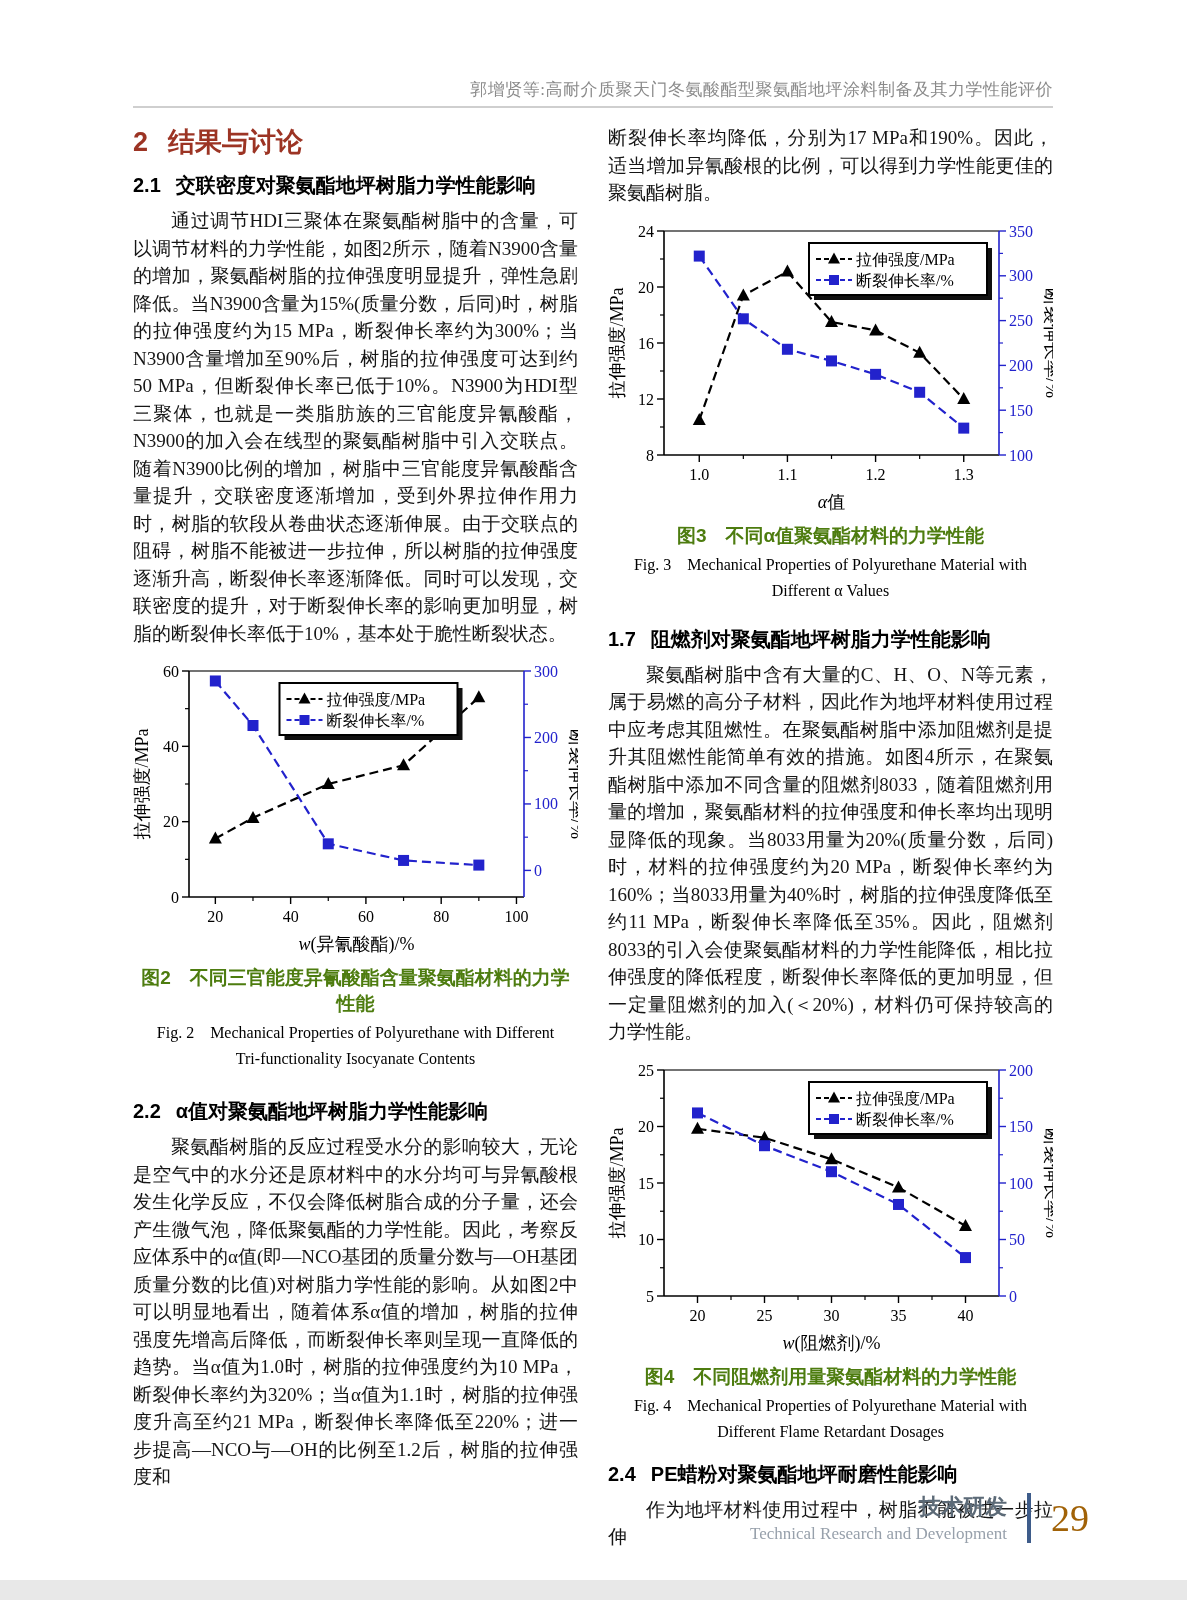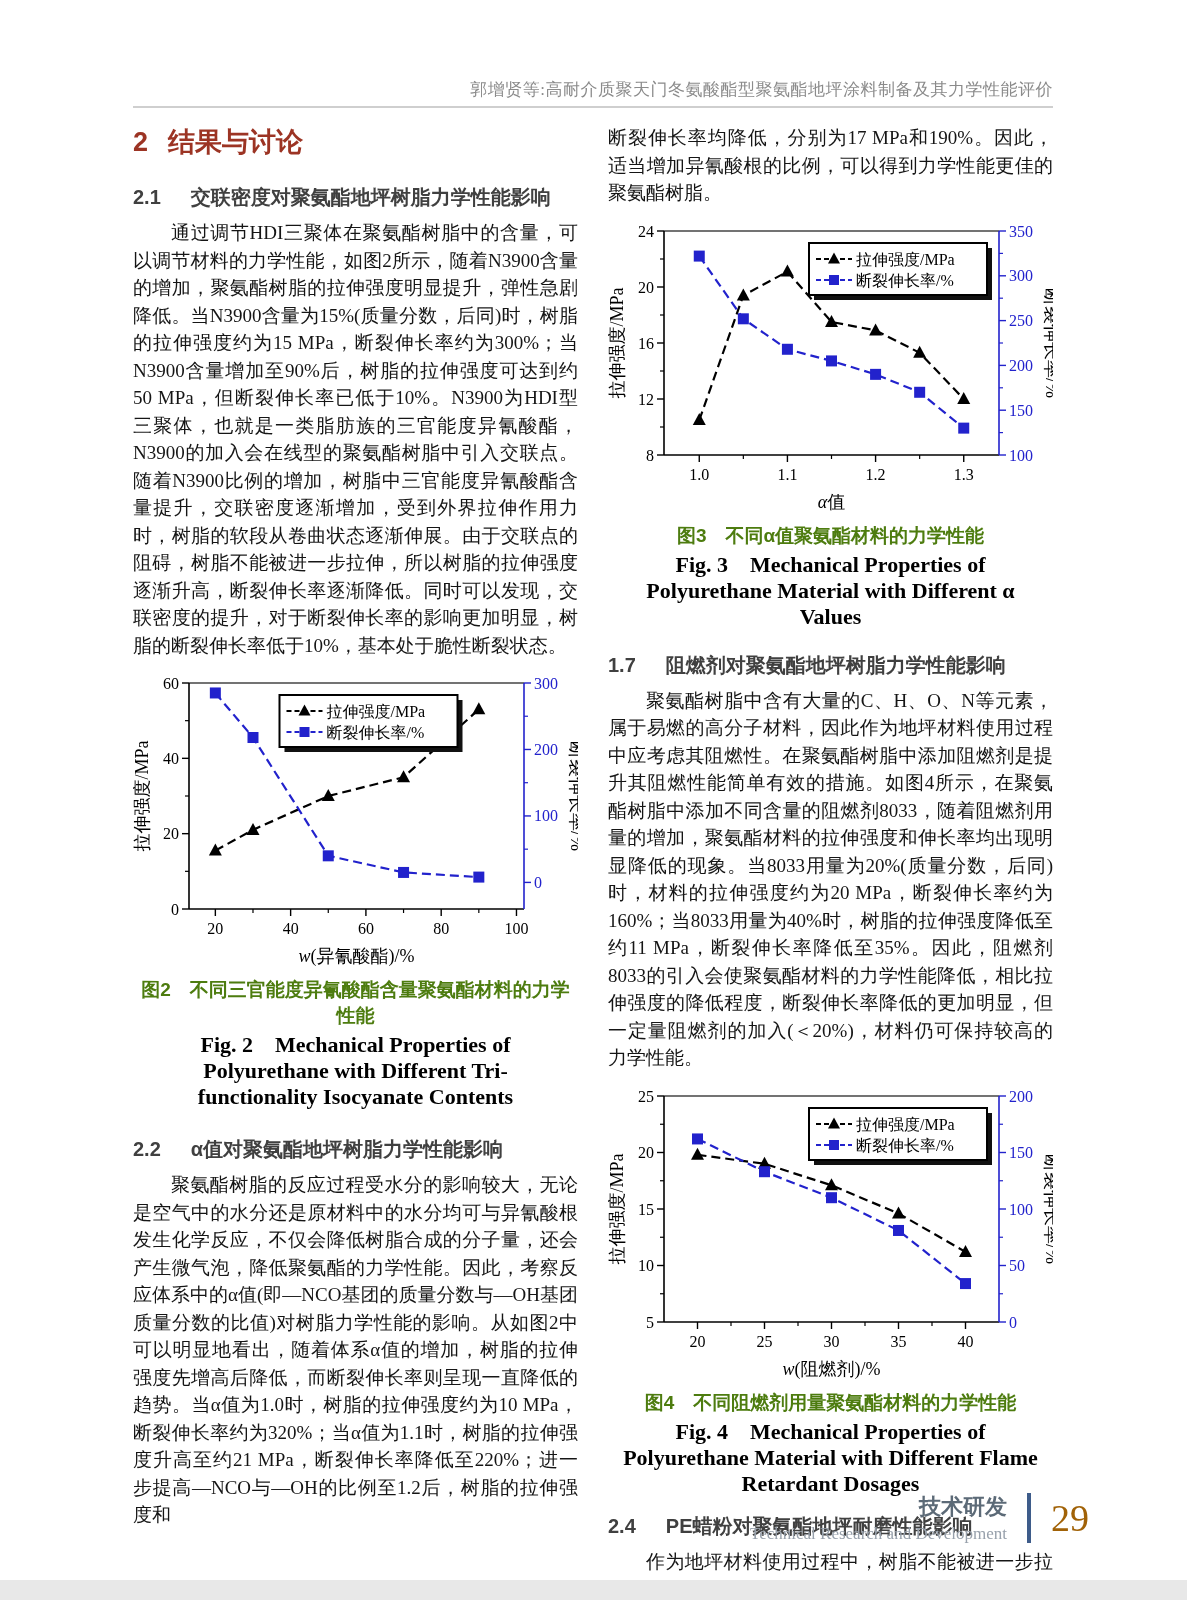--- a/index.html
+++ b/index.html
@@ -6,29 +6,29 @@
   .page{width:1187px;height:1580px;position:relative;margin:0 auto;background:#ffffff;
         font-family:"Liberation Serif","DejaVu Serif",serif;color:#151515;overflow:hidden;}
   .header{position:absolute;top:78px;left:133px;width:920px;text-align:right;
           font-size:17px;color:#8b8b8b;letter-spacing:.5px;}
   .header-rule{position:absolute;top:106px;left:133px;width:920px;border-top:2px solid #cfcfcf;}
   .columns{position:absolute;top:124px;left:133px;width:920px;display:flex;gap:30px;}
   .col{width:445px;}
   .h2row{display:flex;gap:20px;align-items:baseline;margin:0 0 12px 0;
          font-family:"Liberation Sans","DejaVu Sans",sans-serif;font-weight:bold;
          font-size:27px;color:#9c3424;}
-  .h3row{display:flex;gap:30px;align-items:baseline;margin:24px 0 8px 0;
+  .h3row{display:flex;gap:15px;align-items:baseline;margin:12px 0 8px 0;
          font-family:"Liberation Sans","DejaVu Sans",sans-serif;font-weight:bold;
-         font-size:20px;color:#404040;}
+         font-size:20px;color:#000000;}
   p.body{font-size:19px;line-height:27.5px;text-align:justify;margin:0;text-indent:2em;}
   p.cont{text-indent:0;}
   .fig{margin:12px 0 2px 0;}
   .cap-zh{text-align:center;font-family:"Liberation Sans","DejaVu Sans",sans-serif;
           font-weight:bold;font-size:19px;color:#4d7c0f;margin-top:2px;}
-  .cap-en{text-align:center;font-weight:bold;font-size:22px;line-height:26px;
+  .cap-en{text-align:center;font-weight:normal;font-size:16px;line-height:26px;
           margin:3px auto 0 auto;max-width:420px;color:#000;}
   .footer{position:absolute;right:98px;bottom:36px;display:flex;align-items:center;gap:20px;}
   .f-text{text-align:right;}
   .f-zh{font-family:"Liberation Sans","DejaVu Sans",sans-serif;font-weight:bold;
         font-size:22px;color:#5c6a77;}
   .f-en{font-size:17px;color:#97a0ab;margin-top:2px;}
   .f-bar{width:4px;height:50px;background:#3e5c8a;}
   .f-num{font-size:38px;color:#a16207;text-align:right;}
 </style>
 </head>

